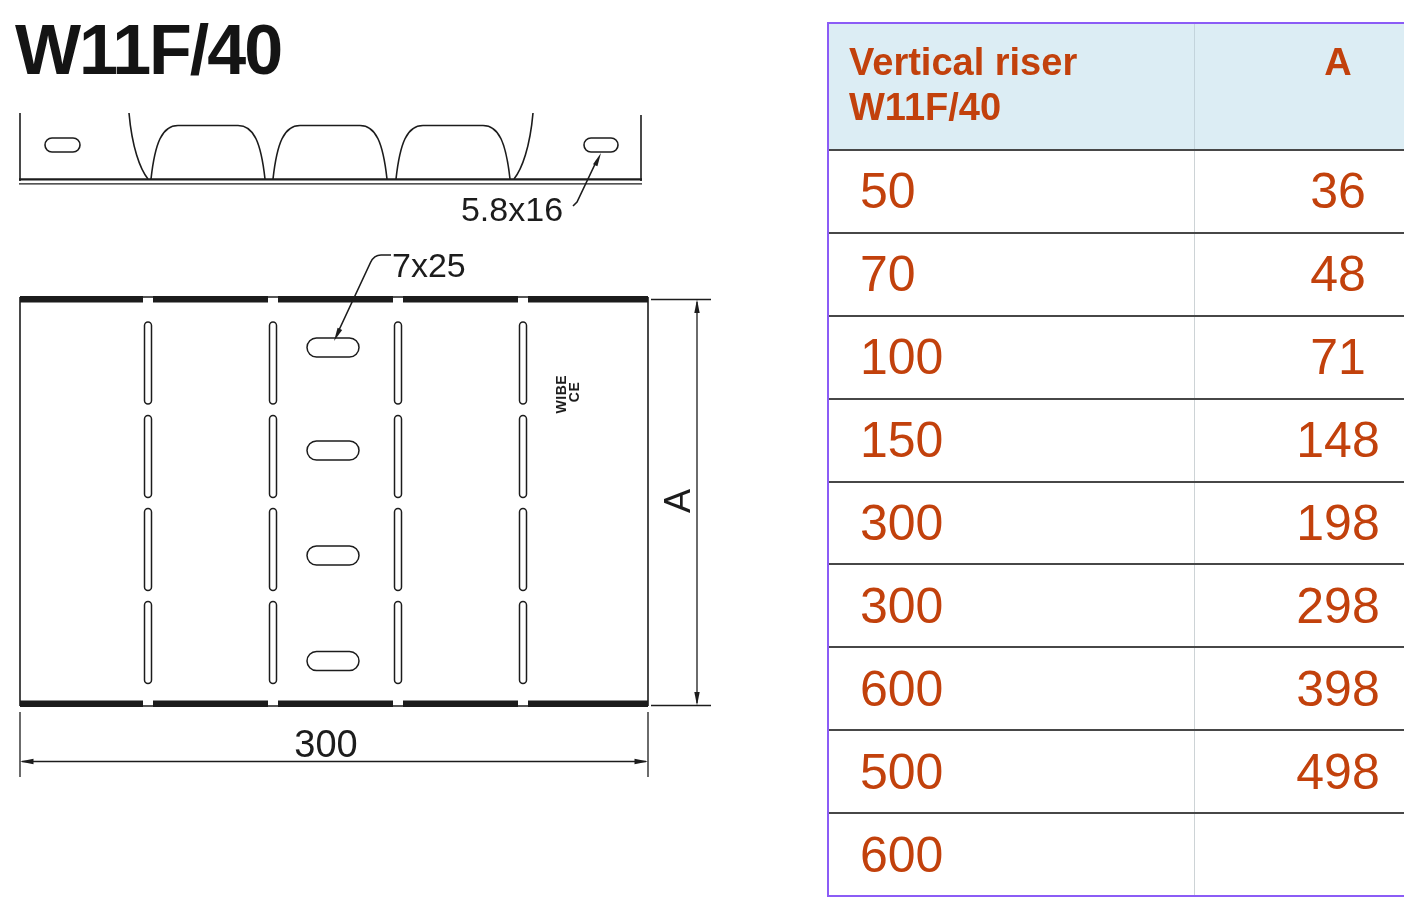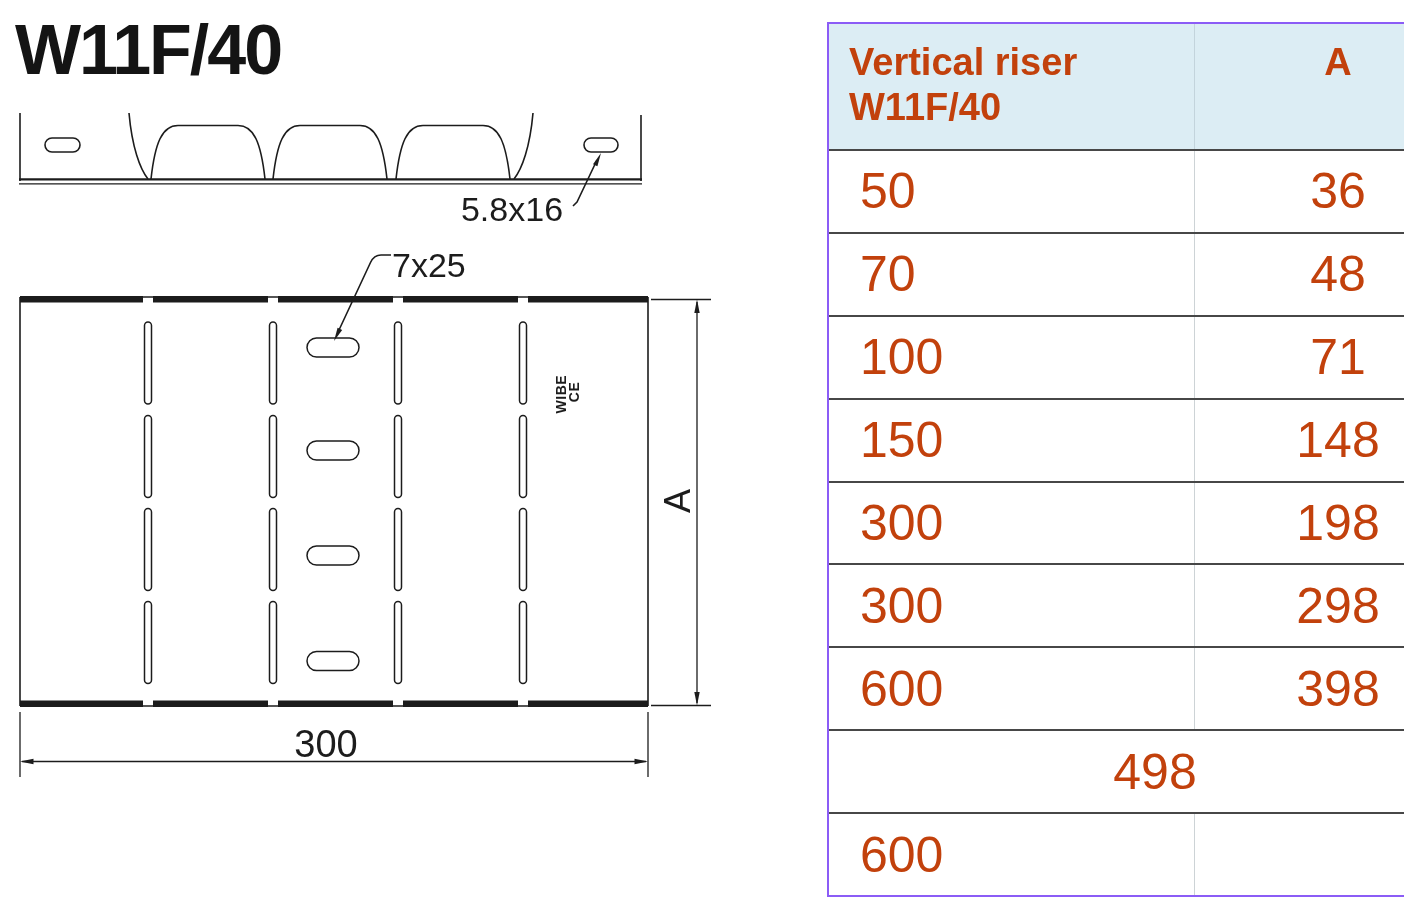--- a/index.html
+++ b/index.html
@@ -181,20 +181,21 @@
     </div>
     <div class="trow">
       <div class="td1">300</div>
       <div class="td2">298</div>
     </div>
     <div class="trow">
       <div class="td1">600</div>
       <div class="td2">398</div>
     </div>
     <div class="trow">
+      <div class="td1">500</div>
       <div class="td2">498</div>
     </div>
     <div class="trow">
       <div class="td1">600</div>
     </div>
   </div>
 
 </div>
 
 </body></html>

